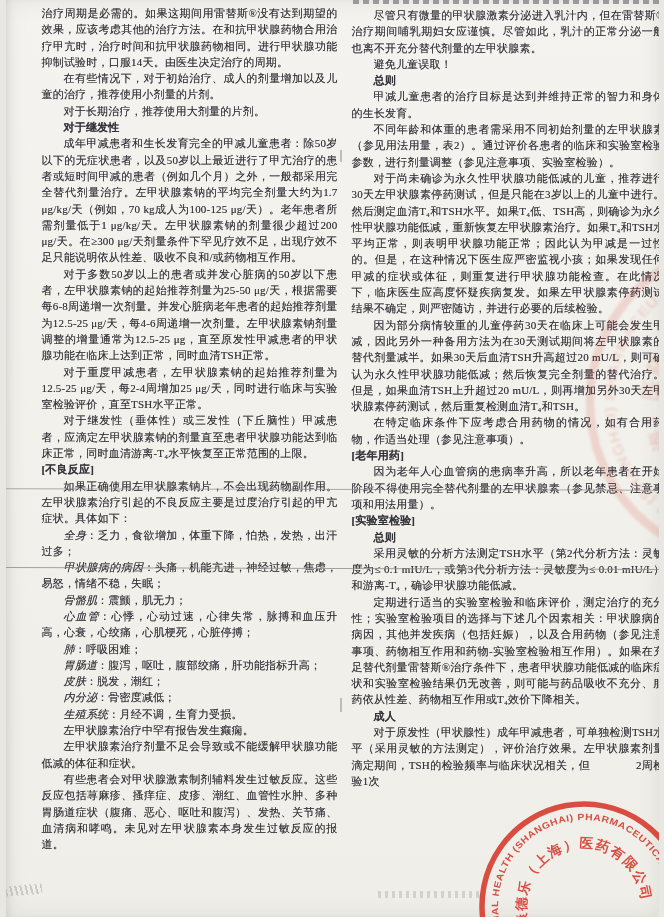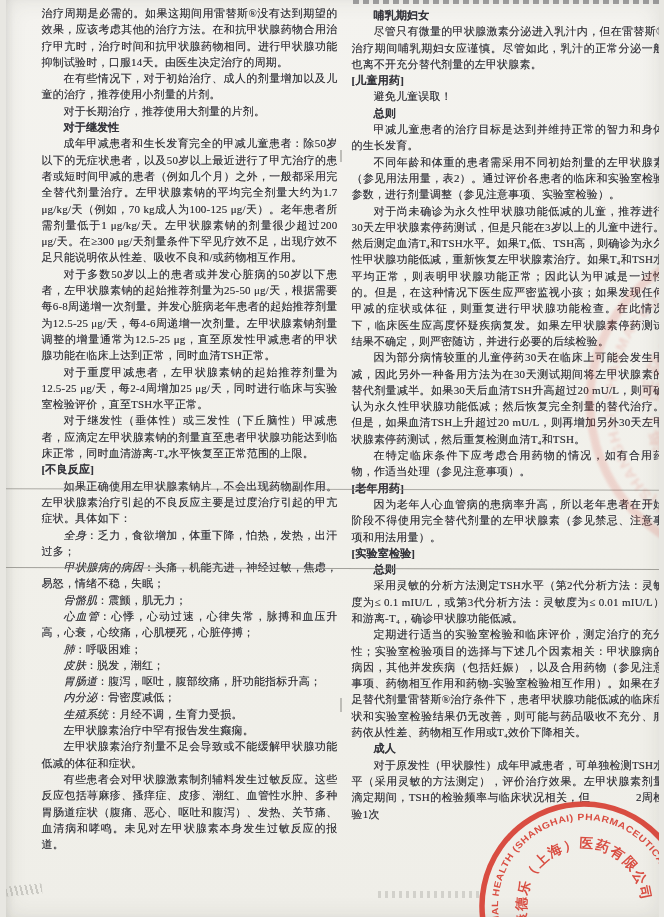--- a/index.html
+++ b/index.html
@@ -68,33 +68,31 @@
       <p class="blk-p">对于多数50岁以上的患者或并发心脏病的50岁以下患者，左甲状腺素钠的起始推荐剂量为25-50 μg/天，根据需要每6-8周递增一次剂量。并发心脏病老年患者的起始推荐剂量为12.5-25 μg/天，每4-6周递增一次剂量。左甲状腺素钠剂量调整的增量通常为12.5-25 μg，直至原发性甲减患者的甲状腺功能在临床上达到正常，同时血清TSH正常。</p>
       <p class="blk-p">对于重度甲减患者，左甲状腺素钠的起始推荐剂量为12.5-25 μg/天，每2-4周增加25 μg/天，同时进行临床与实验室检验评价，直至TSH水平正常。</p>
       <p class="blk-p">对于继发性（垂体性）或三发性（下丘脑性）甲减患者，应滴定左甲状腺素钠的剂量直至患者甲状腺功能达到临床正常，同时血清游离-T₄水平恢复至正常范围的上限。</p>
       <p class="blk-h">[不良反应]</p>
       <p class="blk-p">如果正确使用左甲状腺素钠片，不会出现药物副作用。左甲状腺素治疗引起的不良反应主要是过度治疗引起的甲亢症状。具体如下：</p>
       <p class="blk-item"><span class="item-label">全身</span>：乏力，食欲增加，体重下降，怕热，发热，出汗过多；</p>
       <p class="blk-item"><span class="item-label">甲状腺病的病因</span>：头痛，机能亢进，神经过敏，焦虑，易怒，情绪不稳，失眠；</p>
       <p class="blk-item"><span class="item-label">骨骼肌</span>：震颤，肌无力；</p>
       <p class="blk-item"><span class="item-label">心血管</span>：心悸，心动过速，心律失常，脉搏和血压升高，心衰，心绞痛，心肌梗死，心脏停搏；</p>
       <p class="blk-item"><span class="item-label">肺</span>：呼吸困难；</p>
+      <p class="blk-item"><span class="item-label">胃肠道</span>：腹泻，呕吐，腹部绞痛，肝功能指标升高；</p>
       <p class="blk-item"><span class="item-label">皮肤</span>：脱发，潮红；</p>
-      <p class="blk-item"><span class="item-label">胃肠道</span>：腹泻，呕吐，腹部绞痛，肝功能指标升高；</p>
       <p class="blk-item"><span class="item-label">内分泌</span>：骨密度减低；</p>
       <p class="blk-item"><span class="item-label">生殖系统</span>：月经不调，生育力受损。</p>
       <p class="blk-p">左甲状腺素治疗中罕有报告发生癫痫。</p>
       <p class="blk-p">左甲状腺素治疗剂量不足会导致或不能缓解甲状腺功能低减的体征和症状。</p>
       <p class="blk-p">有些患者会对甲状腺激素制剂辅料发生过敏反应。这些反应包括荨麻疹、搔痒症、皮疹、潮红、血管性水肿、多种胃肠道症状（腹痛、恶心、呕吐和腹泻）、发热、关节痛、血清病和哮鸣。未见对左甲状腺素本身发生过敏反应的报道。</p>
     </div>
 
   <div class="col col-right">
-      <p class="blk-sub">哺乳期妇女</p>
       <p class="blk-p">尽管只有微量的甲状腺激素分泌进入乳汁内，但在雷替斯®治疗期间哺乳期妇女应谨慎。尽管如此，乳汁的正常分泌一般也离不开充分替代剂量的左甲状腺素。</p>
-      <p class="blk-h">[儿童用药]</p>
       <p class="blk-p">避免儿童误取！</p>
       <p class="blk-sub">总则</p>
       <p class="blk-p">甲减儿童患者的治疗目标是达到并维持正常的智力和身体的生长发育。</p>
       <p class="blk-p">不同年龄和体重的患者需采用不同初始剂量的左甲状腺素（参见用法用量，表2）。通过评价各患者的临床和实验室检验参数，进行剂量调整（参见注意事项、实验室检验）。</p>
       <p class="blk-p">对于尚未确诊为永久性甲状腺功能低减的儿童，推荐进行30天左甲状腺素停药测试，但是只能在3岁以上的儿童中进行。然后测定血清T₄和TSH水平。如果T₄低、TSH高，则确诊为永久性甲状腺功能低减，重新恢复左甲状腺素治疗。如果T₄和TSH水平均正常，则表明甲状腺功能正常；因此认为甲减是一过性的。但是，在这种情况下医生应严密监视小孩；如果发现任何甲减的症状或体征，则重复进行甲状腺功能检查。在此情况下，临床医生应高度怀疑疾病复发。如果左甲状腺素停药测试结果不确定，则严密随访，并进行必要的后续检验。</p>
       <p class="blk-p">因为部分病情较重的儿童停药30天在临床上可能会发生甲减，因此另外一种备用方法为在30天测试期间将左甲状腺素的替代剂量减半。如果30天后血清TSH升高超过20 mU/L，则可确认为永久性甲状腺功能低减；然后恢复完全剂量的替代治疗。但是，如果血清TSH上升超过20 mU/L，则再增加另外30天左甲状腺素停药测试，然后重复检测血清T₄和TSH。</p>
       <p class="blk-p">在特定临床条件下应考虑合用药物的情况，如有合用药物，作适当处理（参见注意事项）。</p>
       <p class="blk-h">[老年用药]</p>
       <p class="blk-p">因为老年人心血管病的患病率升高，所以老年患者在开始阶段不得使用完全替代剂量的左甲状腺素（参见禁忌、注意事项和用法用量）。</p>
       <p class="blk-h">[实验室检验]</p>

